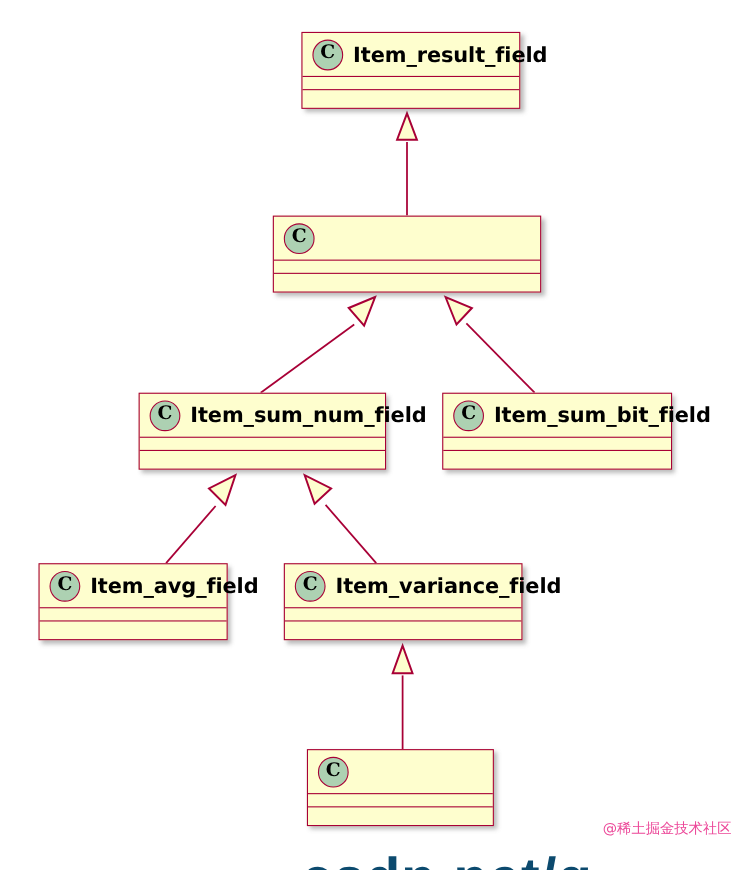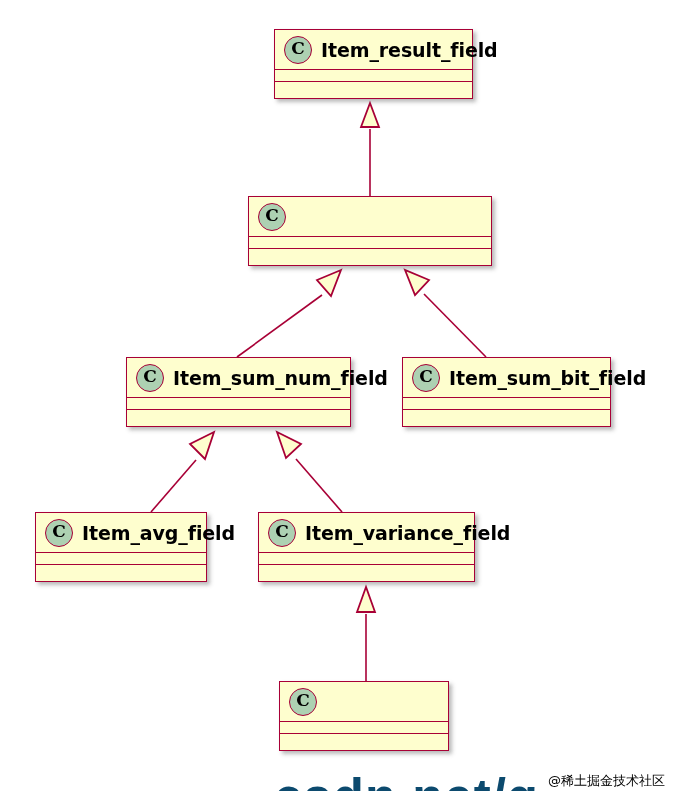--- a/index.html
+++ b/index.html
@@ -79,23 +79,23 @@
     color: #0c4a6e;
     white-space: nowrap;
     letter-spacing: 1px;
     z-index: 6;
     font-family: Liberation Sans, sans-serif;
     margin-top: 42px;
   }
   .watermark-juejin {
     position: absolute;
     right: 14px;
-    bottom: 1px;
+    bottom: 29px;
     font-size: 13px;
-    color: #000000;
+    color: #ec4899;
     white-space: nowrap;
     z-index: 6;
     font-family: "DejaVu Sans", sans-serif;
   }
 </style>
 </head>
 <body>
 
 <div id="canvas">
 

